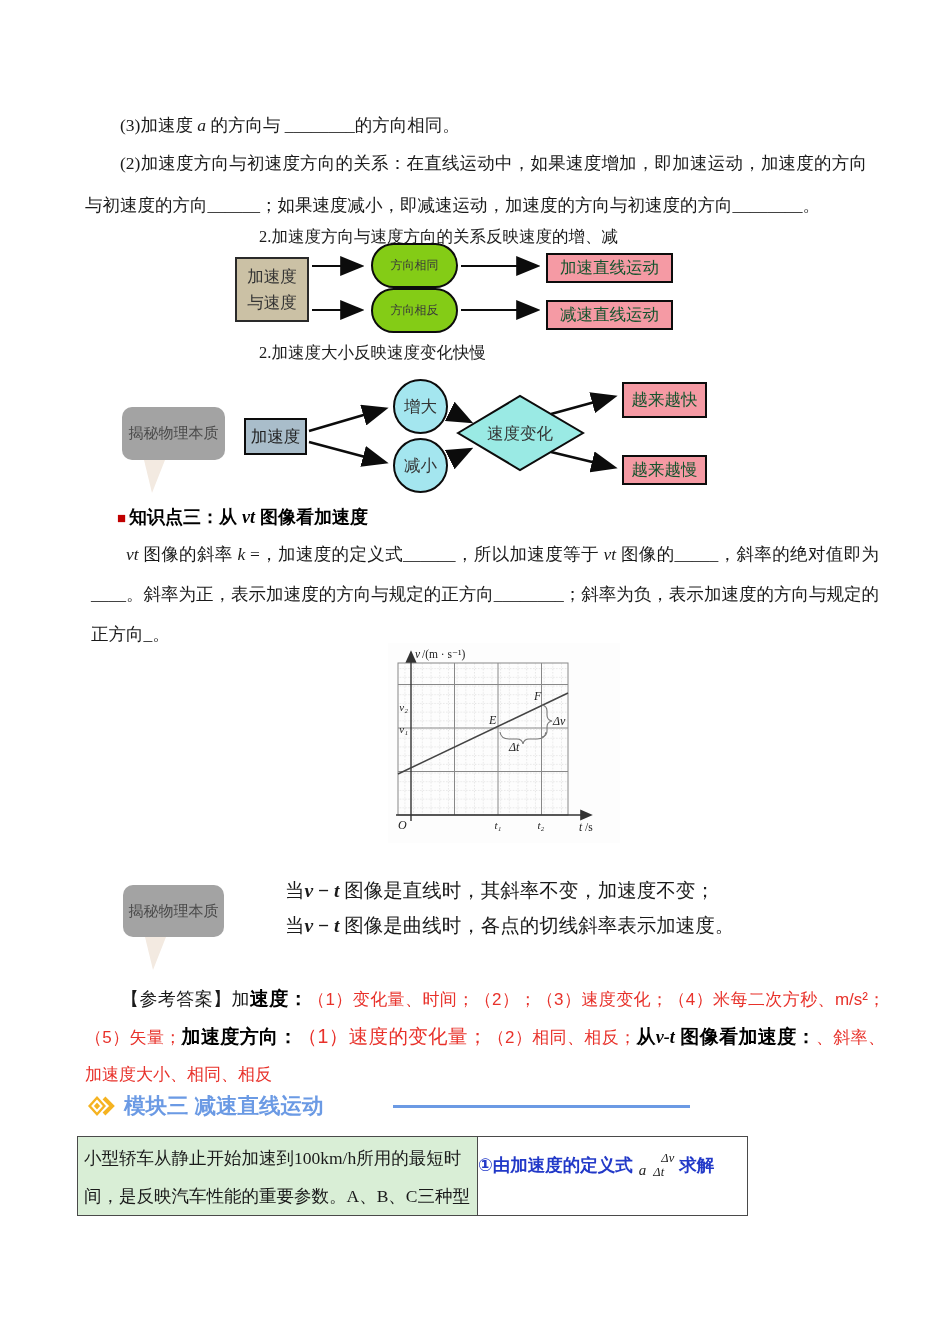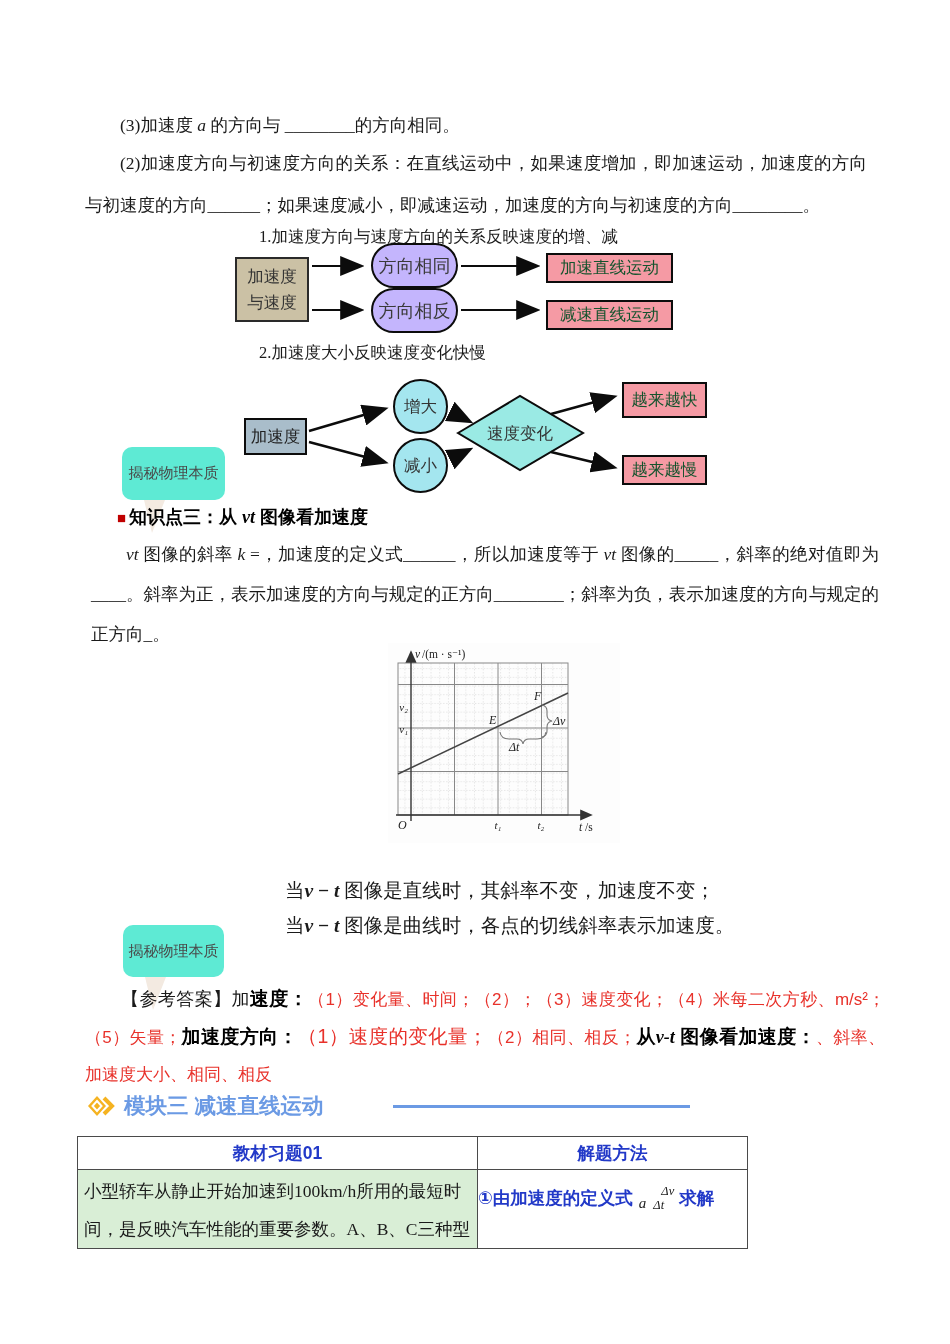--- a/index.html
+++ b/index.html
@@ -15,26 +15,26 @@
   .b{font-weight:bold;}
   .bi{font-weight:bold;font-style:italic;font-family:"Liberation Serif",serif;}
   .bb{font-weight:bold;font-family:"Liberation Sans","DejaVu Sans",sans-serif;font-size:19px;color:#000;}
   .bbi{font-weight:bold;font-style:italic;font-family:"Liberation Serif",serif;font-size:18px;color:#000;}
   .red{color:#e8312a;font-family:"Liberation Sans","DejaVu Sans",sans-serif;font-size:17px;}
   .redb{color:#e8312a;font-family:"Liberation Sans","DejaVu Sans",sans-serif;font-size:19.5px;}
   .redsq{color:#c00000;font-size:15px;margin-right:3px;}
   
   .node{position:absolute;display:flex;align-items:center;justify-content:center;text-align:center;box-sizing:border-box;}
   .tan-box{background:#cbc1a5;border:2px solid #2a2a2a;font-size:16.5px;color:#333;line-height:26px;}
-  .pill{background:#c4b5fd;border:2.5px solid #0c0c0c;border-radius:23px;font-size:18px;color:#3a3a3a;}
+  .pill{background:#84cc16;border:2.5px solid #0c0c0c;border-radius:23px;font-size:12px;color:#3a3a3a;}
   .pink{background:#f59aa4;border:2px solid #0c0c0c;font-size:16.5px;color:#14532d;}
   .gray-box{background:#a9bdca;border:2px solid #0c0c0c;font-size:16.5px;color:#222;}
   .cyan-circle{background:#a4e6ef;border:2.5px solid #0c0c0c;border-radius:50%;font-size:16.5px;color:#333;}
-  .bubble{position:absolute;background:#5eead4;border-radius:10px;display:flex;align-items:center;justify-content:center;
-          font-size:15px;color:#4a4a4a;font-family:"Liberation Serif",serif;margin-top:40px;}
+  .bubble{position:absolute;background:#a3a3a3;border-radius:10px;display:flex;align-items:center;justify-content:center;
+          font-size:15px;color:#4a4a4a;font-family:"Liberation Serif",serif;}
   .bubble .tail{position:absolute;left:22px;top:100%;width:0;height:0;
           border-left:8px solid transparent;border-right:13px solid transparent;border-top:33px solid #f3eae1;}
   .k3-heading{font-family:"Liberation Sans","DejaVu Sans",sans-serif;font-weight:bold;font-size:18px;color:#000;}
   .essence-line{font-size:19.5px;line-height:35px;white-space:nowrap;}
   
   .mod-title{font-family:"Liberation Sans","DejaVu Sans",sans-serif;font-weight:bold;font-size:21.5px;color:#6b9ae4;white-space:nowrap;}
   .mod-line{background:#6b9ae4;height:2.5px;}
   
   .ex-table{position:absolute;border-collapse:collapse;table-layout:fixed;}
   .ex-table td{border:1.6px solid #4a4a4a;box-sizing:border-box;vertical-align:top;overflow:hidden;}
@@ -53,21 +53,21 @@
   svg text{font-family:"Liberation Serif","DejaVu Serif",serif;}
 </style>
 </head>
 <body>
 
 <div id="page">
 
   <div class="abs para indent" style="left:85px;top:104px;width:782px;"><span>(3)加速度 </span><span class="i">a</span><span> 的方向与  ________的方向相同。</span></div>
   <div class="abs para indent" style="left:85px;top:142px;width:782px;">(2)加速度方向与初速度方向的关系：在直线运动中，如果速度增加，即加速运动，加速度的方向与初速度的方向______；如果速度减小，即减速运动，加速度的方向与初速度的方向________。</div>
 
-  <div class="abs" style="left:259px;top:226px;font-size:16.5px;">1.加速度方向与速度方向的关系反映速度的增、减</div>
+  <div class="abs" style="left:259px;top:226px;font-size:16.5px;">2.加速度方向与速度方向的关系反映速度的增、减</div>
 
   <div class="node tan-box" style="left:235px;top:257px;width:74px;height:65px;flex-direction:column;">
     <span>加速度</span>
     <span>与速度</span>
   </div>
   <div class="node pill" style="left:371px;top:243px;width:87px;height:45px;">方向相同</div>
   <div class="node pill" style="left:371px;top:288px;width:87px;height:45px;">方向相反</div>
   <div class="node pink" style="left:546px;top:253px;width:127px;height:30px;">加速直线运动</div>
   <div class="node pink" style="left:546px;top:300px;width:127px;height:30px;">减速直线运动</div>
   <svg class="abs" style="left:230px;top:235px;" width="460" height="110" viewBox="230 235 460 110">
@@ -166,24 +166,20 @@
   </svg>
   <div class="abs mod-title" style="left:124px;top:1091px;">模块三 减速直线运动</div>
   <div class="abs mod-line" style="left:393px;top:1105px;width:297px;"></div>
 
   <table class="ex-table" style="left:77px;top:1136px;width:670px;">
     <colgroup>
         <col style="width:400px;">
         <col style="width:270px;">
       </colgroup>
     <tbody>
-        <tr>
-      <td class="hd">教材习题01</td>
-      <td class="hd">解题方法</td>
-    </tr>
     <tr>
       <td class="cell-problem">小型轿车从静止开始加速到100km/h所用的最短时间，是反映汽车性能的重要参数。A、B、C三种型</td>
       <td class="cell-method">
         <div class="method-wrap">
           <span>①由加速度的定义式</span>
           <span class="f-a">a</span>
           <span class="frac">
             <span class="num">Δv</span>
             <span class="den">Δt</span>
           </span>

